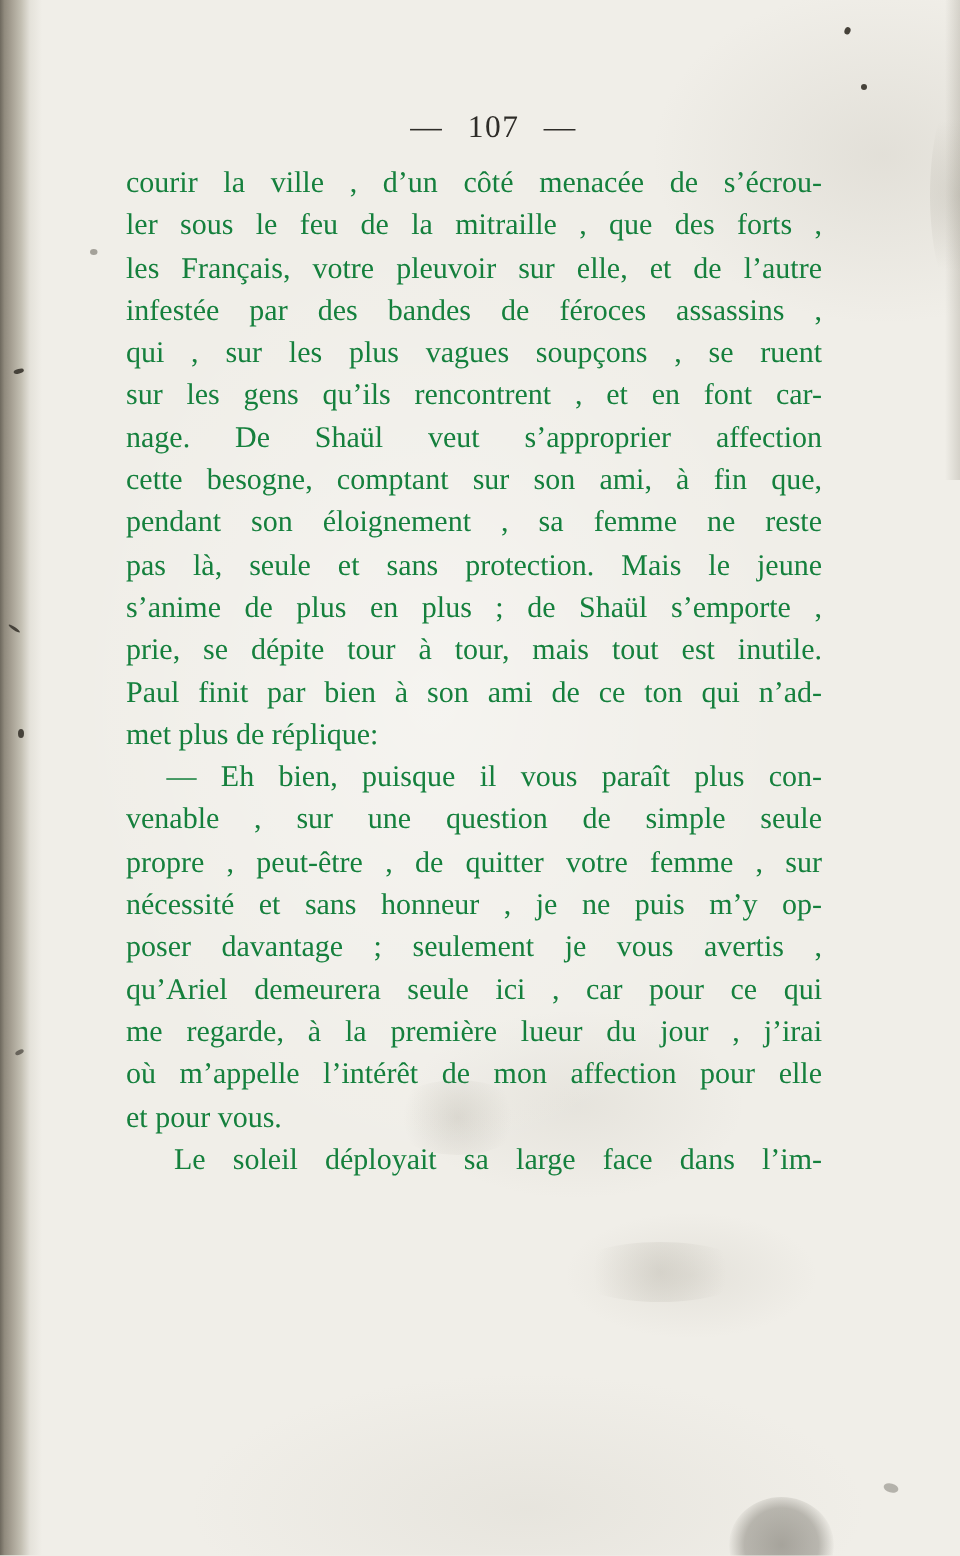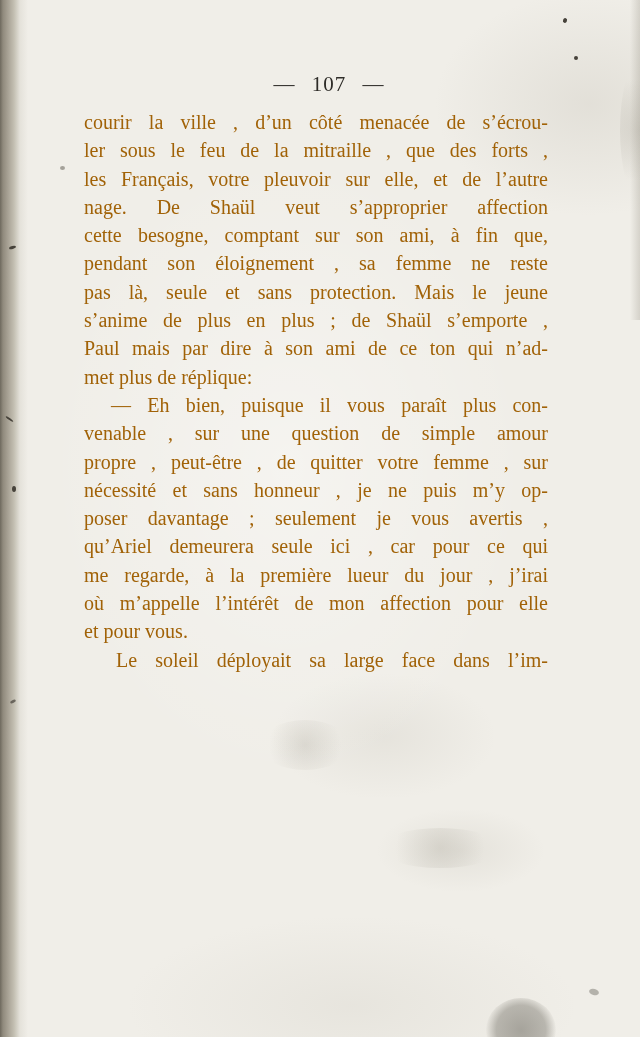--- a/index.html
+++ b/index.html
@@ -60,21 +60,21 @@
     color: #2e2c28;
   }
 
   .text-block {
     position: absolute;
     left: 84px;
     top: 108px;
     width: 464px;
     font-size: 20px;
     line-height: 28.3px;
-    color: #a16207;
+    color: #15803d;
     text-rendering: optimizeLegibility;
   }
   .line {
     text-align: justify;
     white-space: normal;
   }
   .line.fill {
     text-align-last: justify;
   }
 
@@ -117,29 +117,33 @@
 
   <div class="gutter-shadow"></div>
   <div class="edge-right"></div>
 
   <div class="header">— 107 —</div>
 
   <div class="text-block">
       <div class="line fill">courir la ville , d’un côté menacée de s’écrou-</div>
       <div class="line fill">ler sous le feu de la mitraille , que des forts ,</div>
       <div class="line fill">les Français, votre pleuvoir sur elle, et de l’autre</div>
+      <div class="line fill">infestée par des bandes de féroces assassins ,</div>
+      <div class="line fill">qui , sur les plus vagues soupçons , se ruent</div>
+      <div class="line fill">sur les gens qu’ils rencontrent , et en font car-</div>
       <div class="line fill">nage. De Shaül veut s’approprier affection</div>
       <div class="line fill">cette besogne, comptant sur son ami, à fin que,</div>
       <div class="line fill">pendant son éloignement , sa femme ne reste</div>
       <div class="line fill">pas là, seule et sans protection. Mais le jeune</div>
       <div class="line fill">s’anime de plus en plus ; de Shaül s’emporte ,</div>
-      <div class="line fill">Paul mais par dire à son ami de ce ton qui n’ad-</div>
+      <div class="line fill">prie, se dépite tour à tour, mais tout est inutile.</div>
+      <div class="line fill">Paul finit par bien à son ami de ce ton qui n’ad-</div>
       <div class="line">met plus de réplique:</div>
       <div class="line fill" style="text-indent: 27px;">— Eh bien, puisque il vous paraît plus con-</div>
-      <div class="line fill">venable , sur une question de simple amour</div>
+      <div class="line fill">venable , sur une question de simple seule</div>
       <div class="line fill">propre , peut-être , de quitter votre femme , sur</div>
       <div class="line fill">nécessité et sans honneur , je ne puis m’y op-</div>
       <div class="line fill">poser davantage ; seulement je vous avertis ,</div>
       <div class="line fill">qu’Ariel demeurera seule ici , car pour ce qui</div>
       <div class="line fill">me regarde, à la première lueur du jour , j’irai</div>
       <div class="line fill">où m’appelle l’intérêt de mon affection pour elle</div>
       <div class="line">et pour vous.</div>
       <div class="line fill" style="text-indent: 32px;">Le soleil déployait sa large face dans l’im-</div>
     </div>
 

